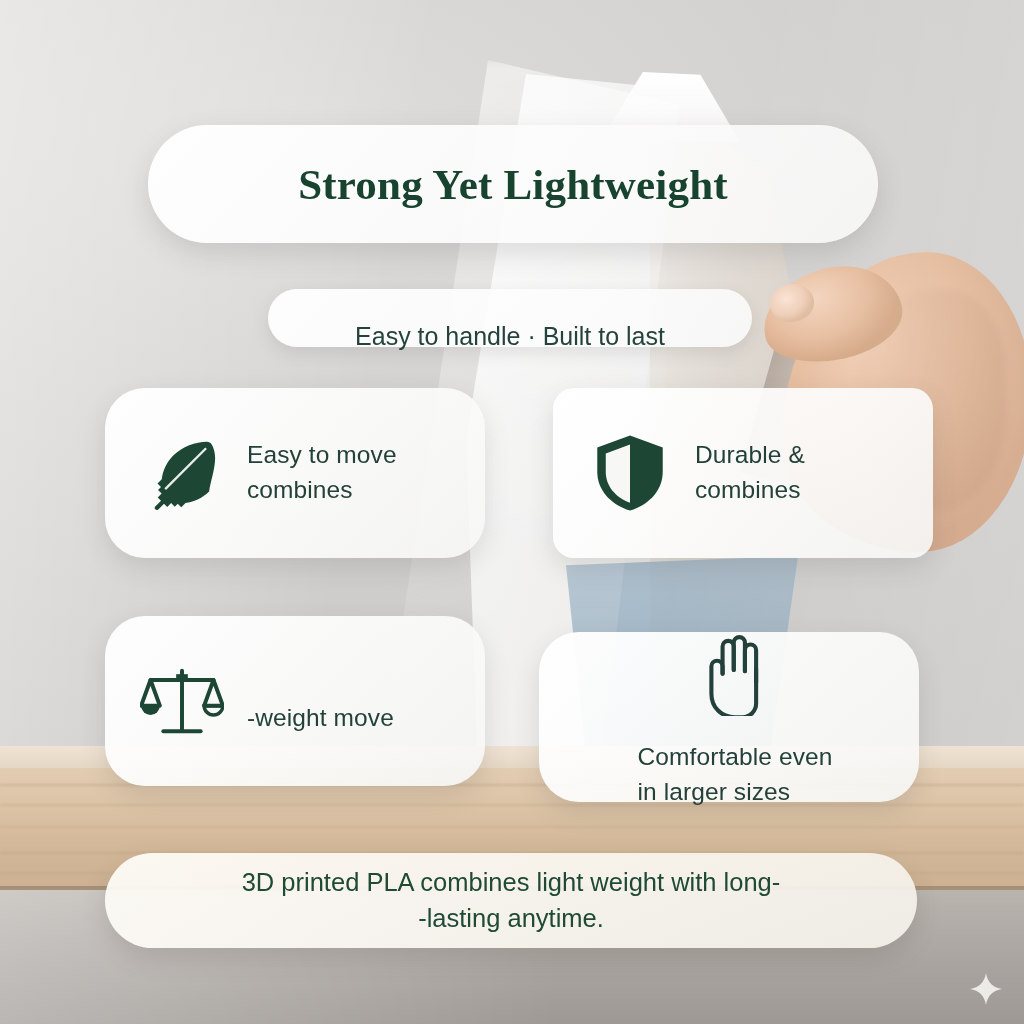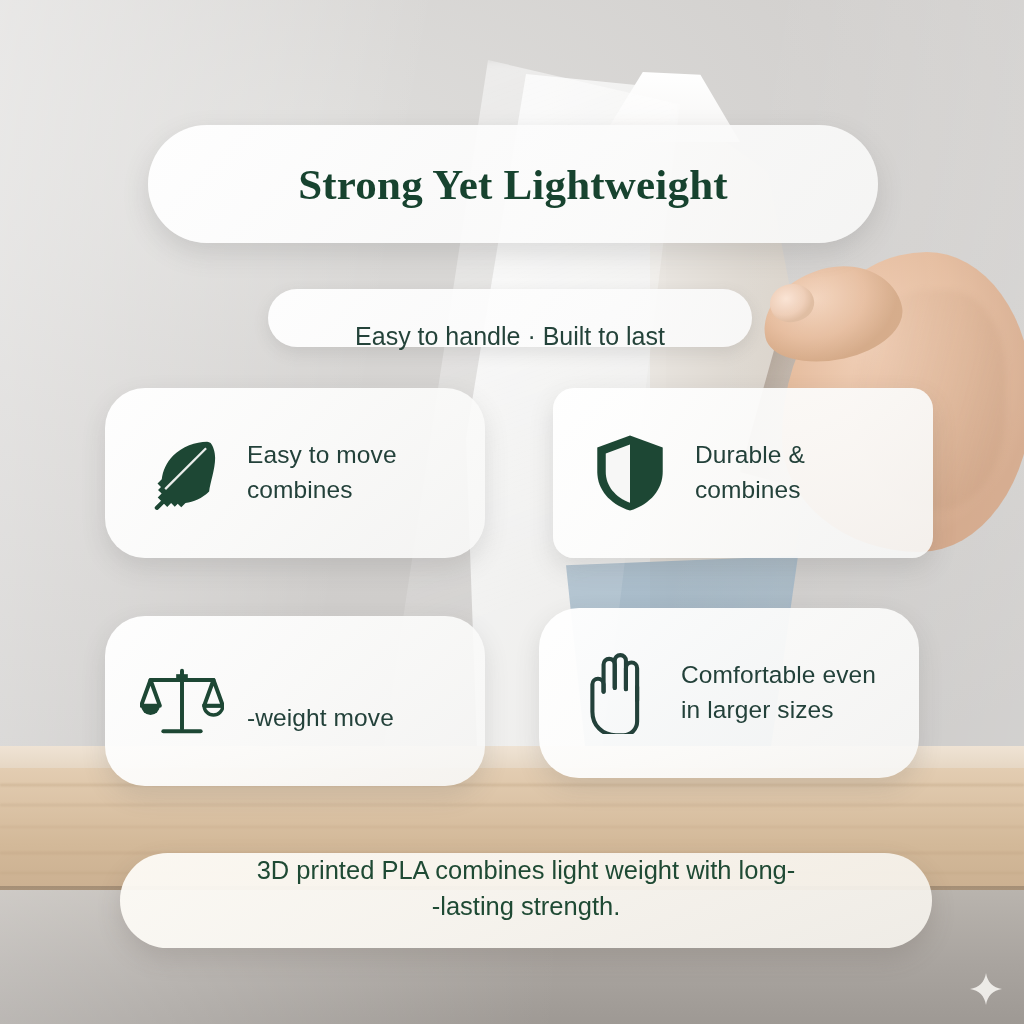--- a/index.html
+++ b/index.html
@@ -139,33 +139,33 @@
   .card{
     position:absolute; width:380px; height:170px;
     border-radius:40px;
     background:linear-gradient(135deg, rgba(255,255,255,.97) 0%, rgba(252,252,251,.93) 50%, rgba(247,247,246,.90) 100%);
     box-shadow:0 10px 24px rgba(90,90,90,.16);
     display:flex; align-items:center; padding:0 22px 0 34px; gap:22px;
   }
   #card-1{ left:105px; top:388px; }
   #card-2{ left:553px; top:388px;border-radius:21px; }
   #card-3{ left:105px; top:616px; }
-  #card-4{ left:539px; top:608px; }
+  #card-4{ left:539px; top:632px;flex-direction:column; }
 
   .card .ico{ width:86px; flex:0 0 86px; display:flex; align-items:center; justify-content:center; }
   .card .label{
     font-size:24.5px; line-height:1.42; color:#23413a; letter-spacing:.1px;
   }
 
   .pill-footer{
-    position:absolute; left:120px; top:853px; width:812px; height:95px;
+    position:absolute; left:105px; top:853px; width:812px; height:95px;
     border-radius:48px;
     background:linear-gradient(135deg, rgba(253,251,246,.95) 0%, rgba(250,247,241,.92) 55%, rgba(246,243,237,.90) 100%);
     box-shadow:0 10px 24px rgba(90,80,70,.18);
-    display:flex; justify-content:center; text-align:center;
+    display:flex; align-items:center; justify-content:center; text-align:center;
   }
   .pill-footer .txt{ font-size:25.5px; line-height:1.40; color:#1f4a34; }
 
   .sparkle{ position:absolute; left:968px; top:972px; width:36px; height:36px; }
 </style>
 </head>
 <body>
 
 <div id="photo">
   <div class="wall"></div>
@@ -267,21 +267,21 @@
     </span>
     <span class="label">
       <span>Comfortable even</span><br>
       <span>in larger sizes</span>
     </span>
   </div>
 
   <div class="pill-footer">
     <span class="txt">
       <span>3D printed PLA combines light weight with long-</span><br>
-      <span>-lasting strength.</span>
+      <span>-lasting anytime.</span>
     </span>
   </div>
 
   <span class="sparkle">
     <svg width="36" height="36" viewBox="0 0 36 36" aria-hidden="true">
       <path fill="#f3f1ee" opacity=".92" d="M18 1c1.3 9 7 14.7 16 16-9 1.3-14.7 7-16 16-1.3-9-7-14.7-16-16 9-1.3 14.7-7 16-16z"></path>
     </svg>
   </span>
 
 </div>

